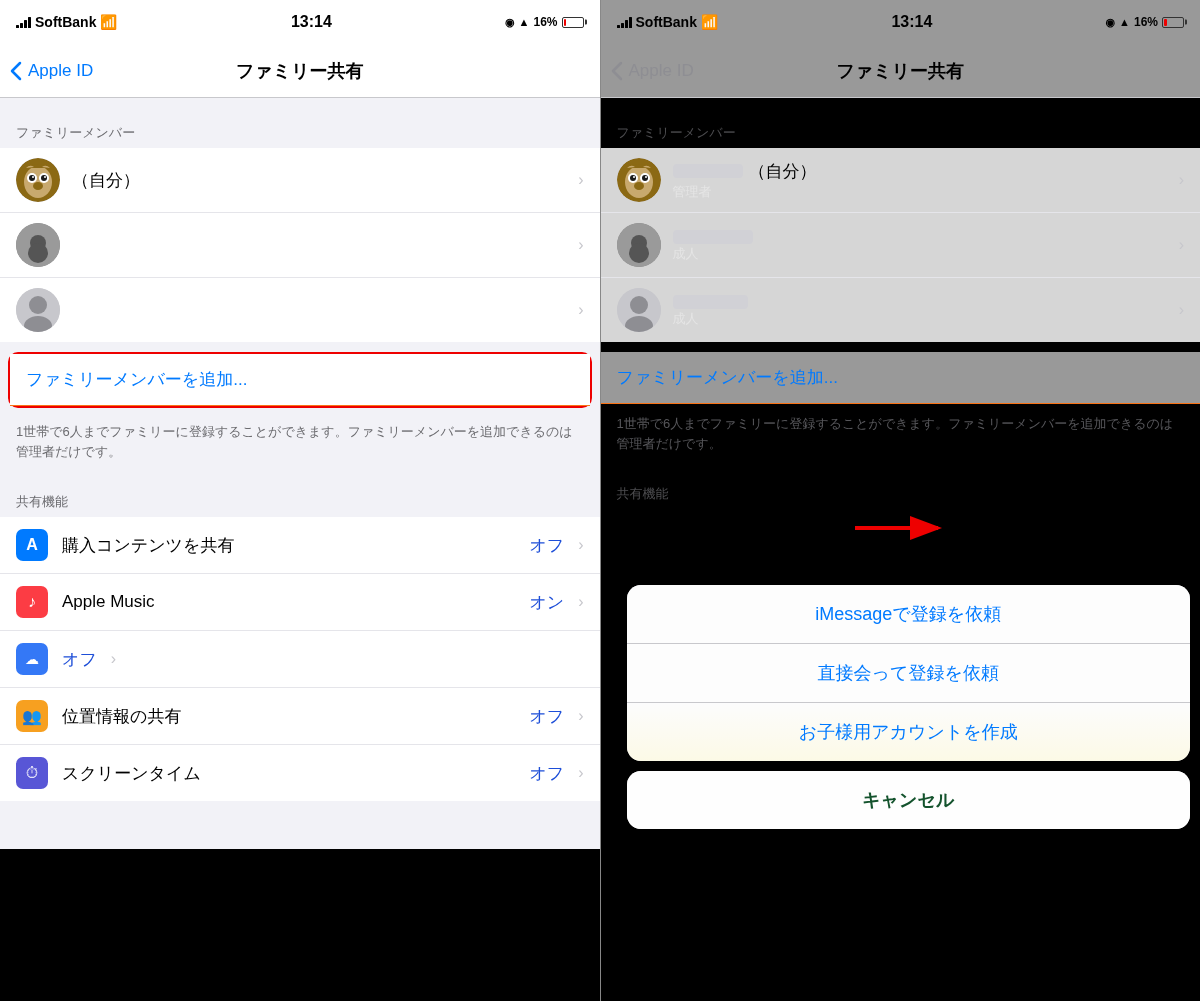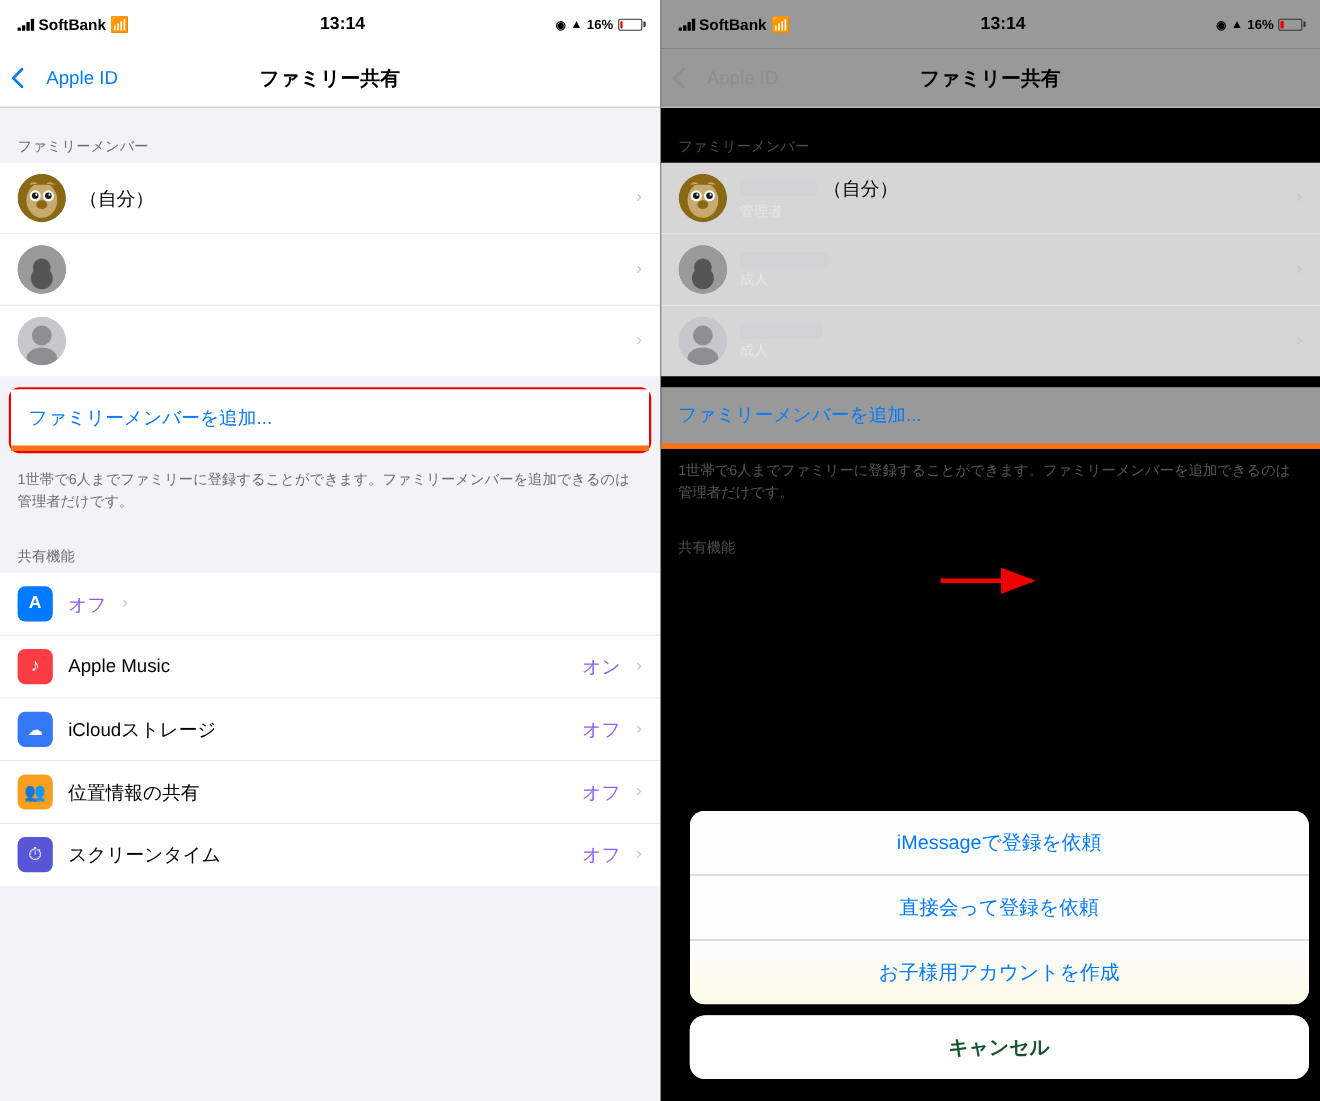--- a/index.html
+++ b/index.html
@@ -7,21 +7,21 @@
       font-family: -apple-system, 'Helvetica Neue', Arial, sans-serif;
       background: #000;
       display: flex;
       width: 1200px;
       height: 1001px;
       overflow: hidden;
     }
 
     .phone-screen {
       width: 600px;
-      height: 1001px;
+      height: 849px;
       background: #f2f2f7;
       display: flex;
       flex-direction: column;
       overflow: hidden;
       position: relative;
     }
 
     .phone-screen.right {
       background: rgba(0,0,0,0.35);
     }
@@ -101,21 +101,21 @@
     }
 
     .nav-back {
       position: absolute;
       left: 10px;
       display: flex;
       align-items: center;
       color: #007aff;
       font-size: 17px;
       cursor: pointer;
-      gap: 20px;
+      gap: 6px;
     }
 
     .nav-back svg {
       width: 12px;
       height: 20px;
     }
 
     .nav-title {
       font-size: 18px;
       font-weight: 700;
@@ -203,21 +203,21 @@
       font-size: 16px;
       margin-left: 8px;
     }
 
     .add-member-row {
       display: flex;
       align-items: center;
       padding: 14px 16px;
       background: #fff;
       cursor: pointer;
-      border-bottom: 5px solid #f97316;
+      border-bottom: 1px solid #f97316;
     }
 
     .add-member-text {
       font-size: 17px;
       color: #007aff;
     }
 
     .description-text {
       font-size: 13px;
       color: #6c6c70;
@@ -258,21 +258,21 @@
     .icon-screentime { background: #5856d6; }
 
     .feature-label {
       flex: 1;
       font-size: 17px;
       color: #000;
     }
 
     .feature-value {
       font-size: 17px;
-      color: #8b5cf6;
+      color: #1d4ed8;
       margin-right: 6px;
     }
 
     
     .overlay {
       position: absolute;
       top: 0;
       left: 0;
       right: 0;
       bottom: 0;
@@ -477,38 +477,38 @@
 
     <div class="description-text">1世帯で6人までファミリーに登録することができます。ファミリーメンバーを追加できるのは管理者だけです。</div>
 
     <div class="section-header">共有機能</div>
     <div class="list-section">
 
       <div class="feature-item">
         <div class="feature-icon icon-appstore">
           <span style="color:#fff; font-size:16px; font-weight:bold;">A</span>
         </div>
+        <span class="feature-label">購入コンテンツを共有</span>
         <span class="feature-value">オフ</span>
         <span class="chevron">›</span>
       </div>
 
       <div class="feature-item">
         <div class="feature-icon icon-music">
           <span style="color:#fff; font-size:16px;">♪</span>
         </div>
         <span class="feature-label">Apple Music</span>
         <span class="feature-value">オン</span>
         <span class="chevron">›</span>
       </div>
 
       <div class="feature-item">
         <div class="feature-icon icon-icloud">
           <span style="color:#fff; font-size:14px;">☁</span>
         </div>
-        <span class="feature-label">iCloudストレージ</span>
         <span class="feature-value">オフ</span>
         <span class="chevron">›</span>
       </div>
 
       <div class="feature-item">
         <div class="feature-icon icon-location">
           <span style="color:#fff; font-size:16px;">👥</span>
         </div>
         <span class="feature-label">位置情報の共有</span>
         <span class="feature-value">オフ</span>

